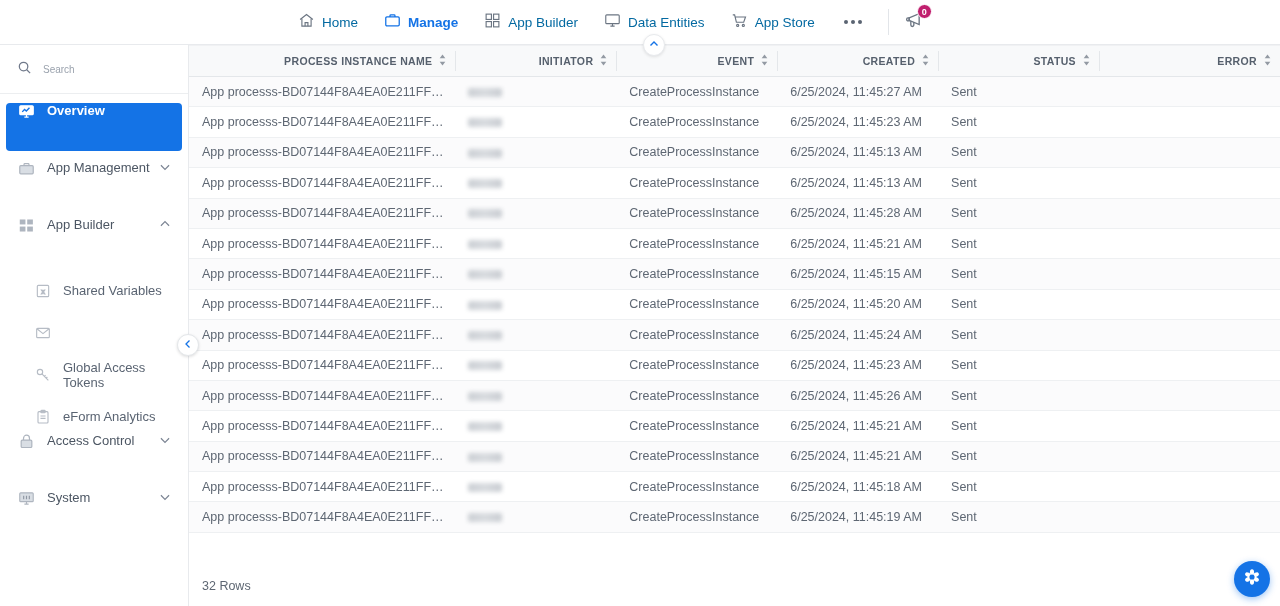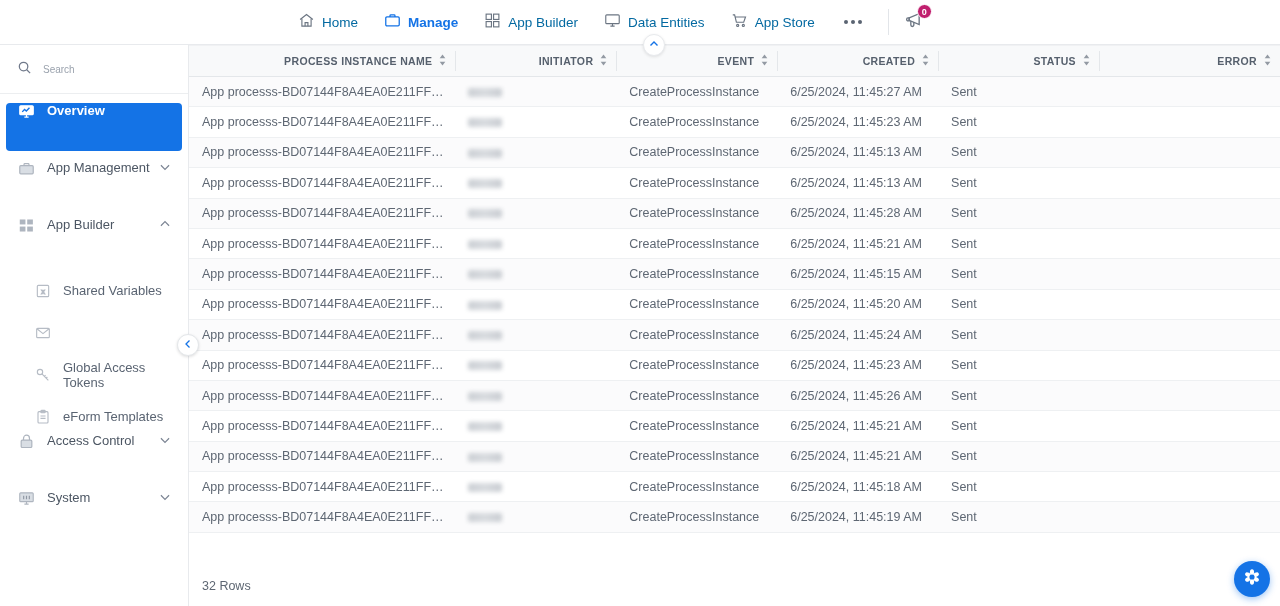--- a/index.html
+++ b/index.html
@@ -392,21 +392,21 @@
       </div>
 
       <div class="side-sub">
         <span class="si-icon">
           <svg width="16" height="16" viewBox="0 0 24 24" fill="none" stroke="#b6bcc5" stroke-width="1.7">
               <rect x="4.5" y="4" width="15" height="17" rx="1.5"></rect>
               <rect x="8.8" y="2" width="6.4" height="3.6" rx="1" fill="#b6bcc5"></rect>
               <path d="M8.2 10.5h7.6M8.2 14h7.6"></path>
             </svg>
         </span>
-        <span>eForm Templates</span>
+        <span>eForm Analytics</span>
       </div>
 
       <div class="side-item">
         <span class="si-icon">
           <svg width="17" height="17" viewBox="0 0 24 24" fill="none" stroke="#aeb5bf" stroke-width="1.7">
               <rect x="4.5" y="10" width="15" height="10.5" rx="1.5" fill="#d9dee4" stroke="#aeb5bf"></rect>
               <path d="M7.8 10V7.3a4.2 4.2 0 0 1 8.4 0V10"></path>
             </svg>
         </span>
         <span class="si-label">Access Control</span>

